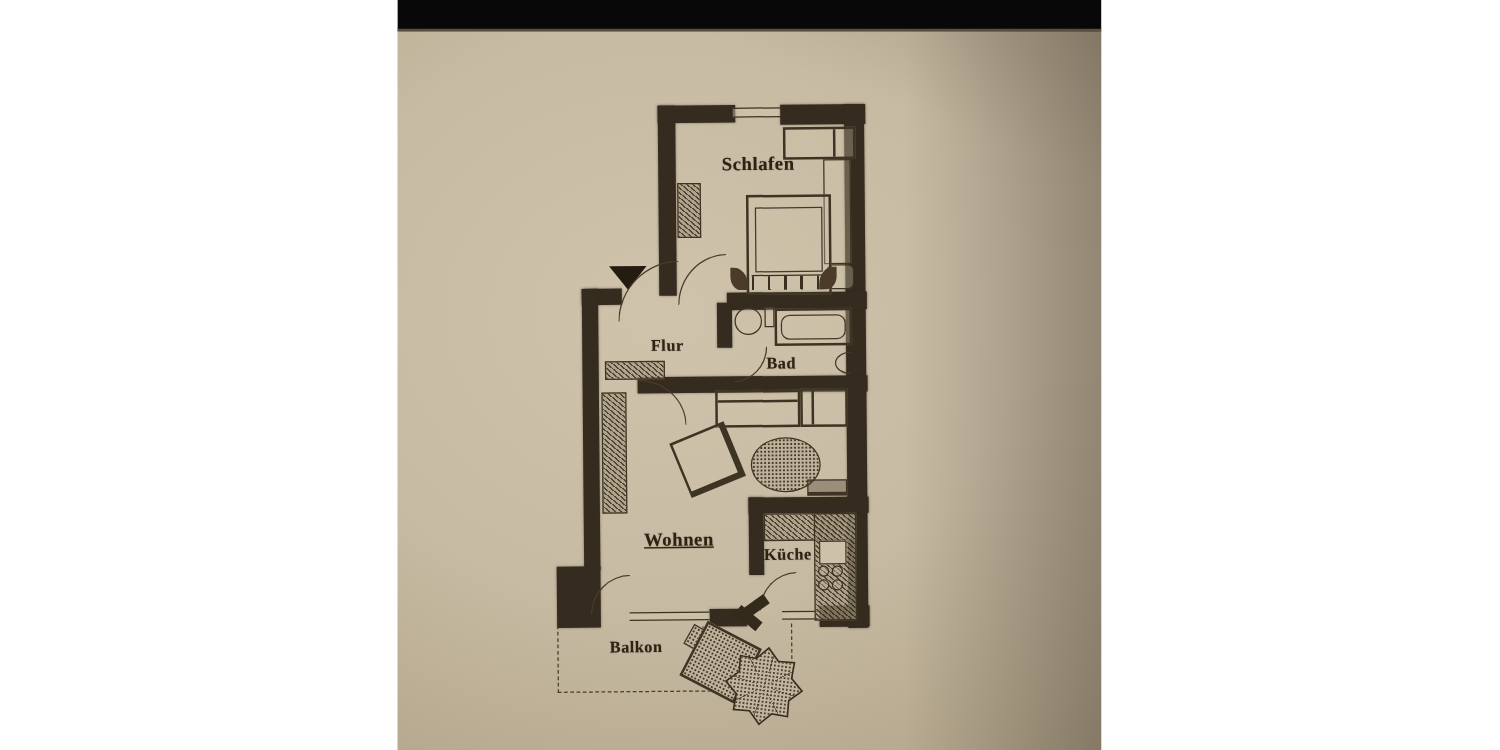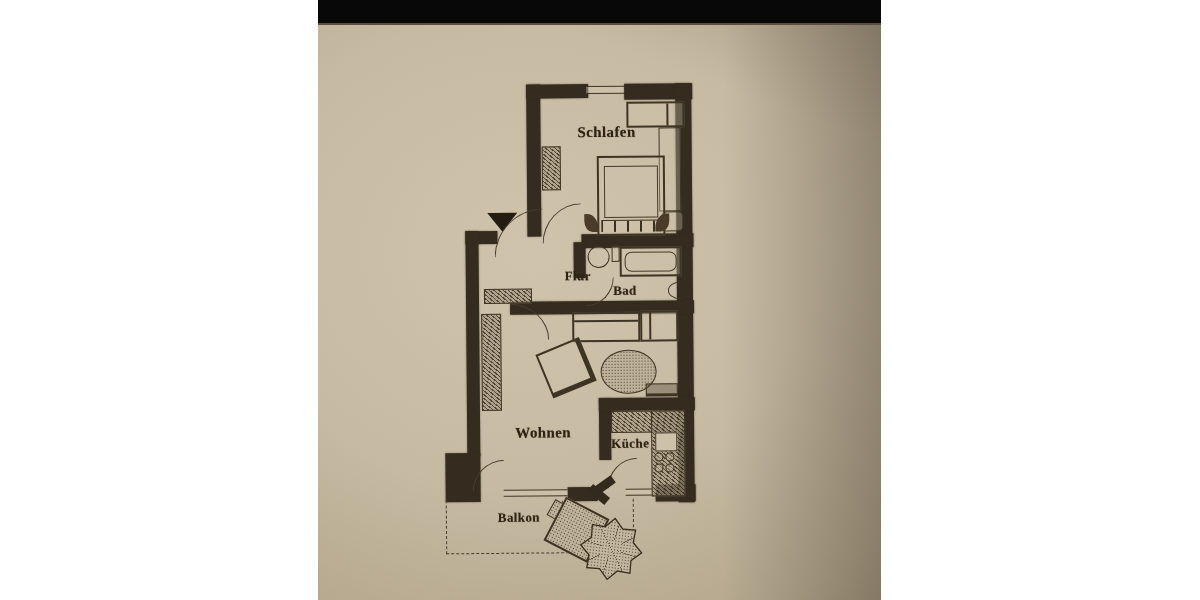--- a/index.html
+++ b/index.html
@@ -156,19 +156,19 @@
     </div>
 
     <div id="balcony-outline"></div>
     <div class="f speckle" style="left:230px;top:502px;width:16px;height:16px;transform:rotate(30deg);border-width:1.5px;"></div>
     <div class="f speckle" style="left:232px;top:505px;width:45px;height:45px;transform:rotate(28deg);border-width:2px;"></div>
     <div id="parasol" class="star">
       <div class="inner star"></div>
     </div>
 
     <div class="room-label big" style="left:254px;top:124px;width:72px;">Schlafen</div>
-    <div class="room-label" style="left:196px;top:268px;width:40px;margin-left:44px;">Flur</div>
+    <div class="room-label" style="left:196px;top:268px;width:40px;">Flur</div>
     <div class="room-label" style="left:288px;top:283px;width:38px;">Bad</div>
-    <div class="room-label big" style="left:188px;top:424px;width:72px;">Wohnen</div>
+    <div class="room-label big" style="left:188px;top:424px;width:72px;text-decoration:underline;">Wohnen</div>
     <div class="room-label" style="left:282px;top:436px;width:58px;">Küche</div>
-    <div class="room-label" style="left:168px;top:509px;width:62px;">Balkon</div>
+    <div class="room-label" style="left:158px;top:509px;width:62px;">Balkon</div>
   </div>
 </div>
 
 </body></html>

